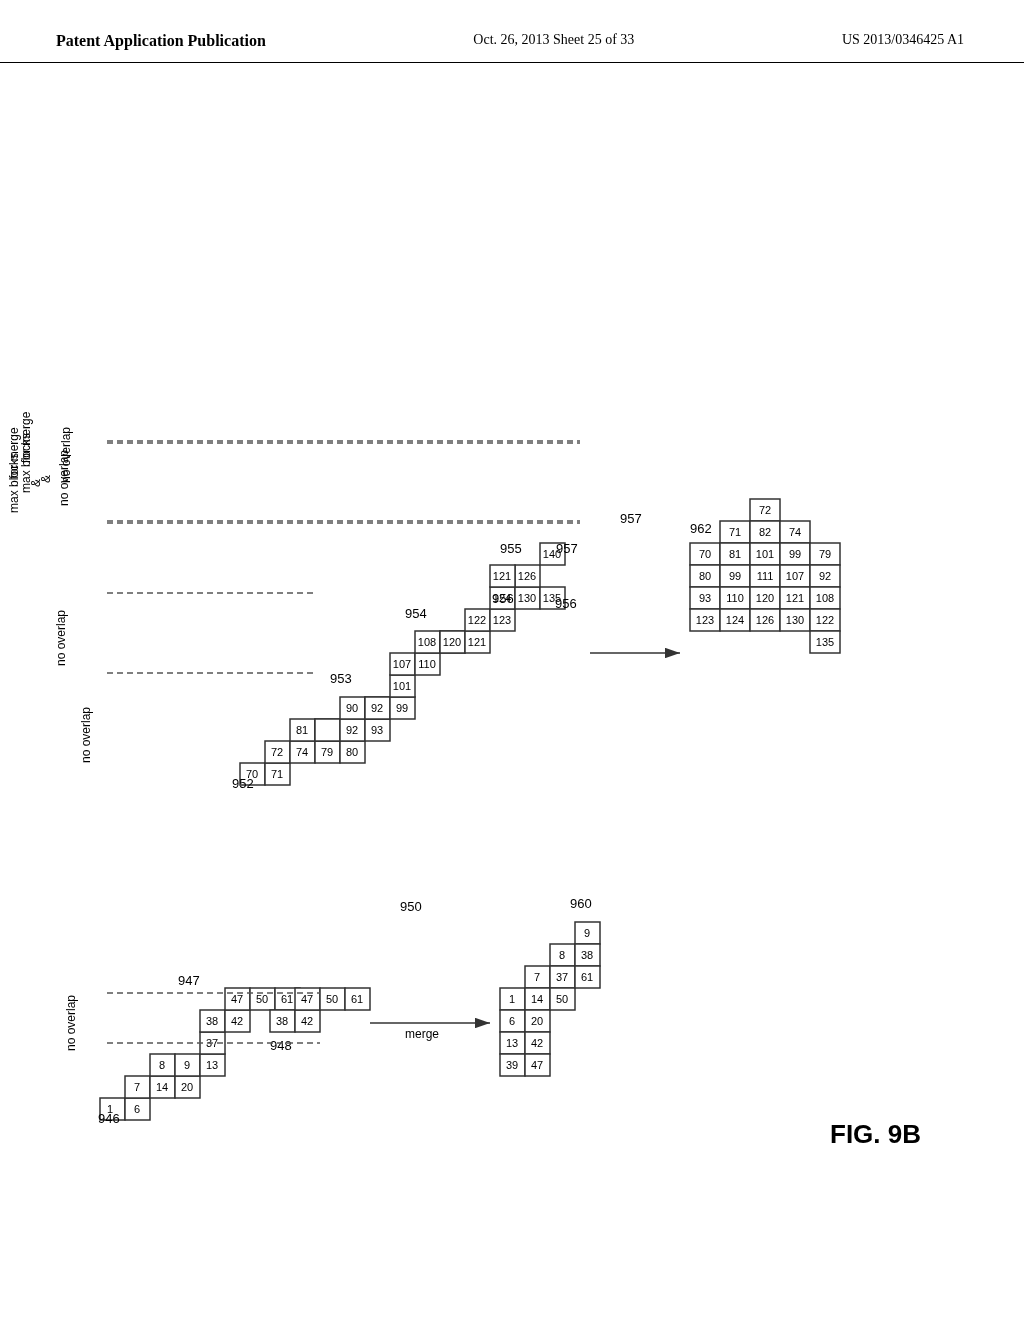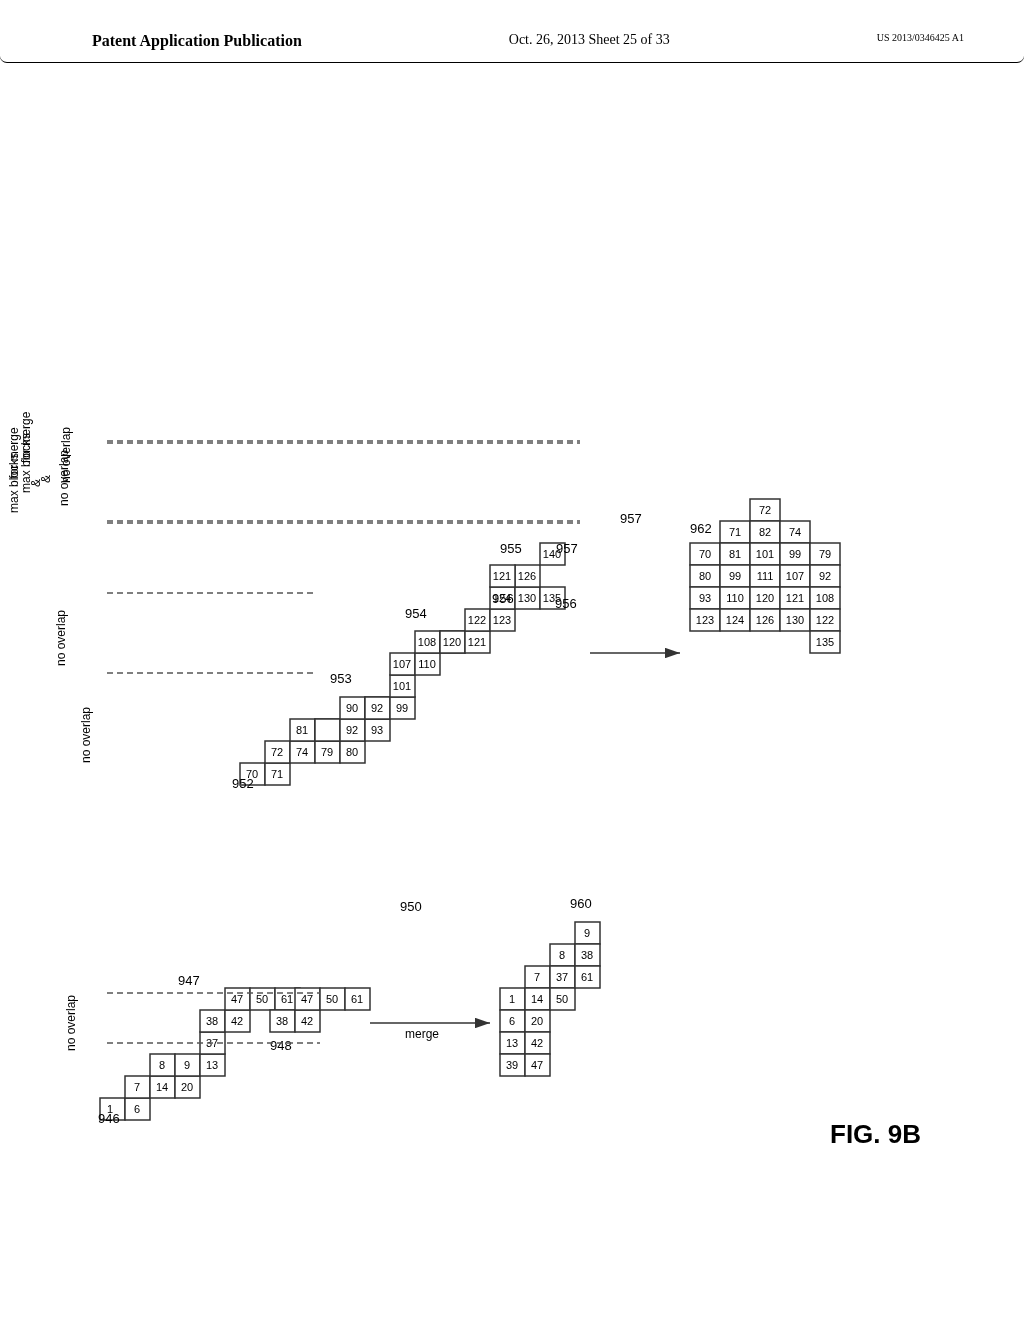--- a/index.html
+++ b/index.html
@@ -9,39 +9,38 @@
       width: 1024px;
       height: 1320px;
       overflow: hidden;
       position: relative;
     }
 
     .page-header {
       display: flex;
       justify-content: space-between;
       align-items: flex-start;
-      padding: 30px 60px 10px 92px;
+      padding: 30px 60px 10px 56px;
       border-bottom: 1px solid #000;
-      border-radius: 7px;
     }
 
     .header-left {
       font-weight: bold;
       font-size: 16px;
       line-height: 1.4;
     }
 
     .header-center {
       font-size: 14px;
       text-align: center;
       padding-top: 2px;
     }
 
     .header-right {
-      font-size: 10px;
+      font-size: 14px;
       text-align: left;
       padding-top: 2px;
     }
 
     .diagram-area {
       position: relative;
       width: 100%;
       height: calc(100% - 80px);
     }
 

